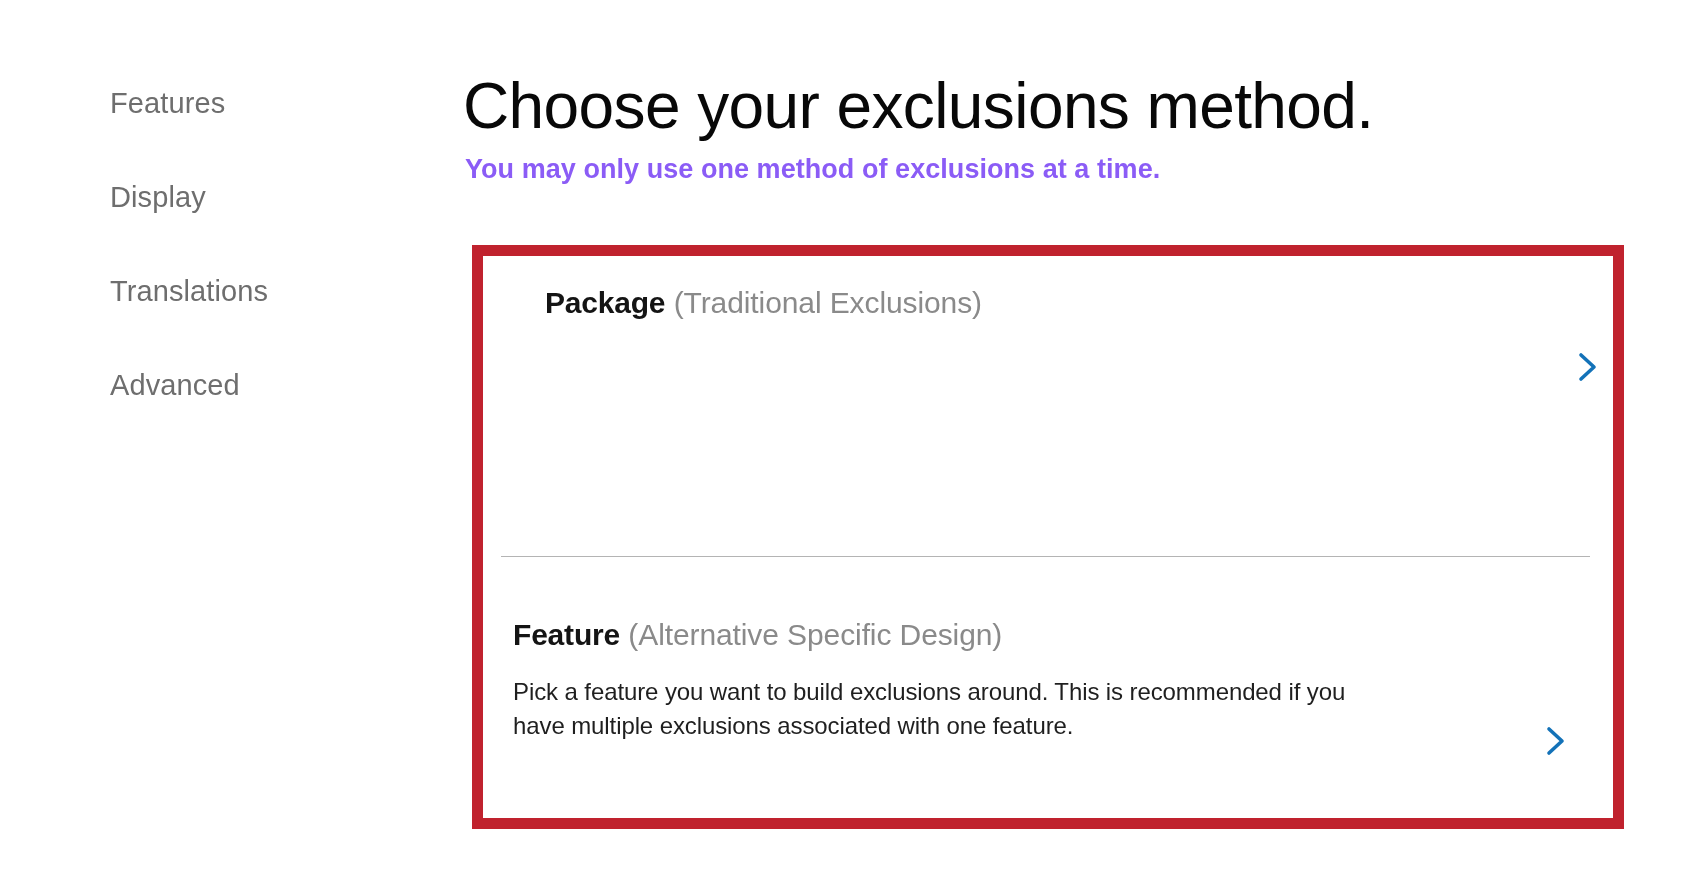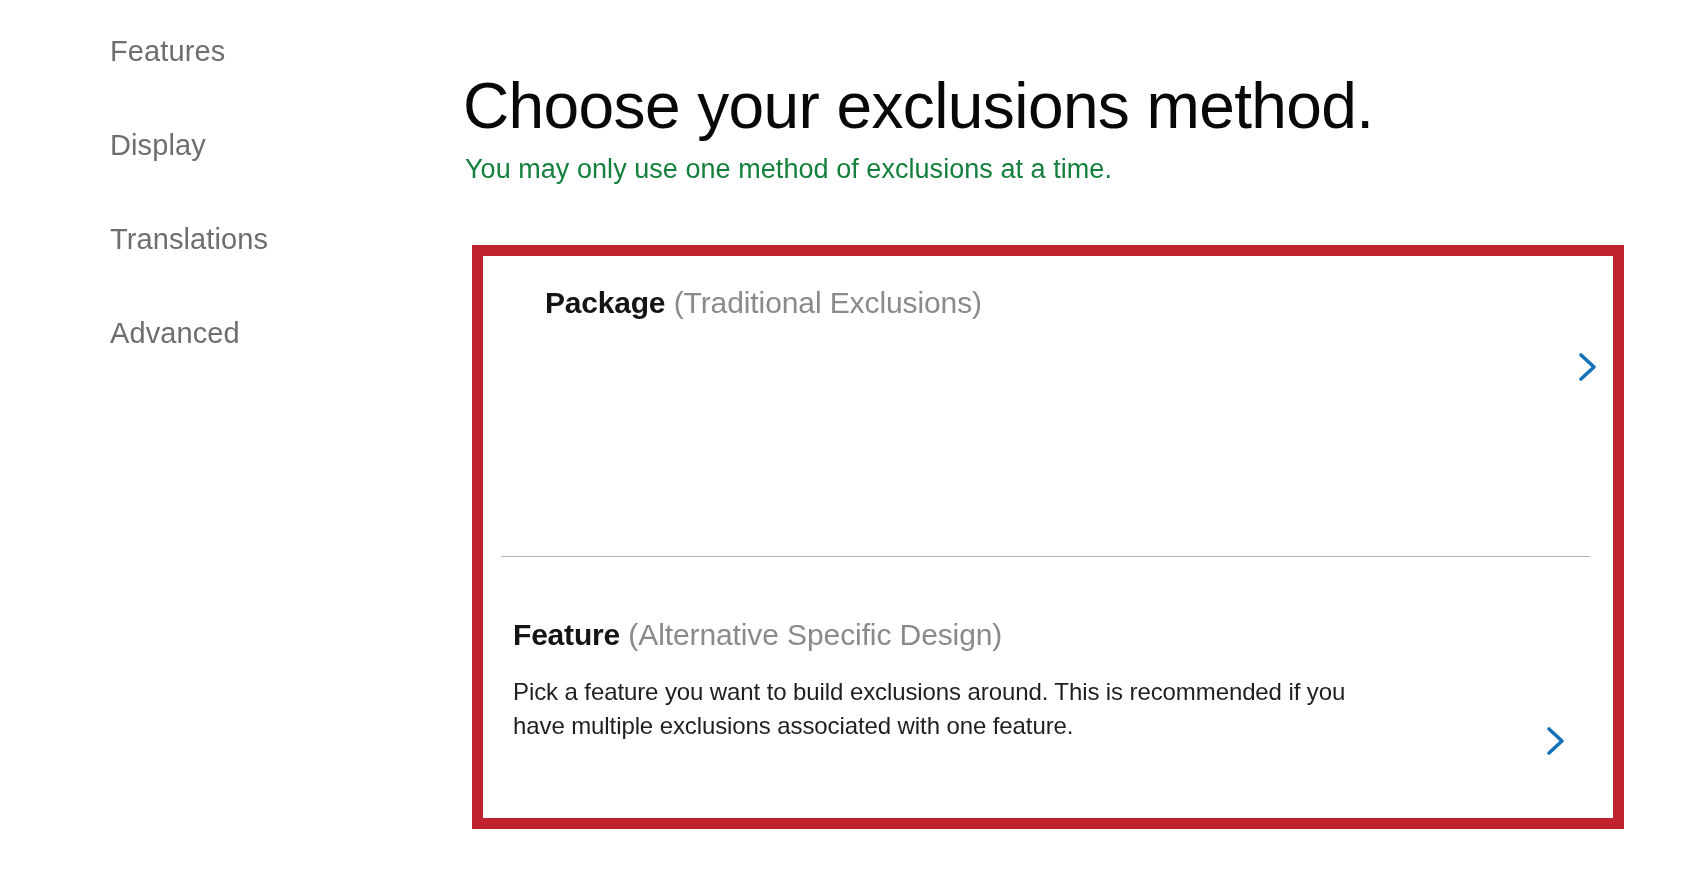--- a/index.html
+++ b/index.html
@@ -22,21 +22,21 @@
     background: #ffffff;
   }
 
   
   .sidebar {
     position: absolute;
     left: 0;
     top: 0;
     width: 450px;
     height: 872px;
-    padding-top: 20px;
+    padding-top: 72px;
     box-sizing: border-box;
   }
   .nav-item {
     position: relative;
     height: 62px;
     display: flex;
     align-items: center;
     padding-left: 110px;
     box-sizing: border-box;
     margin-bottom: 32px;
@@ -82,22 +82,22 @@
     letter-spacing: -0.6px;
     line-height: 1.08;
     white-space: nowrap;
   }
 
   .page-subtitle {
     position: absolute;
     left: 15px;
     top: 126px;
     font-size: 27px;
-    font-weight: 400;
-    color: #15803d;
+    font-weight: 700;
+    color: #8b5cf6;
     letter-spacing: 0.05px;
     line-height: 1.2;
     white-space: nowrap;
   }
 
   
   .method-card {
     position: absolute;
     left: 22px;
     top: 245px;

